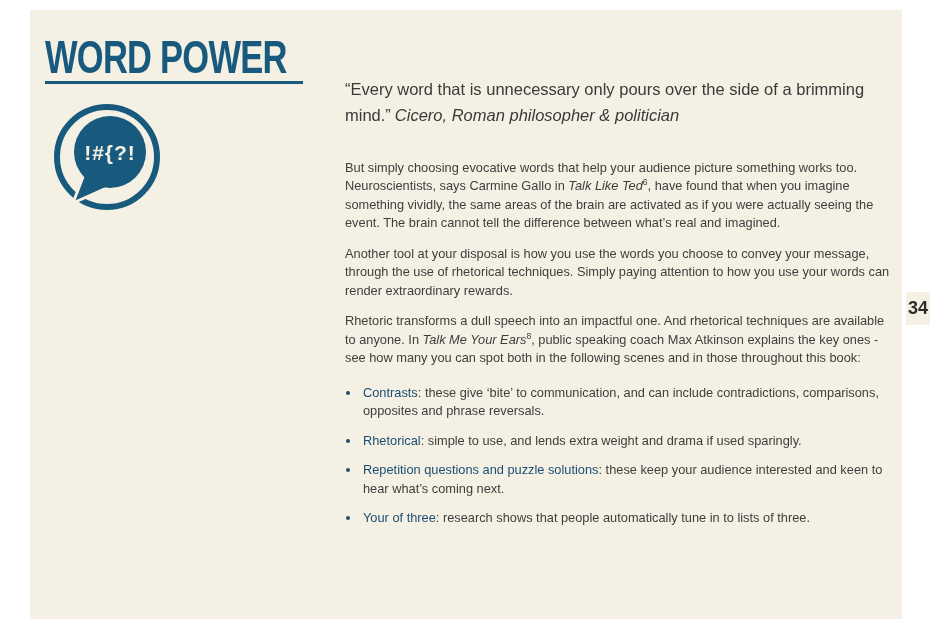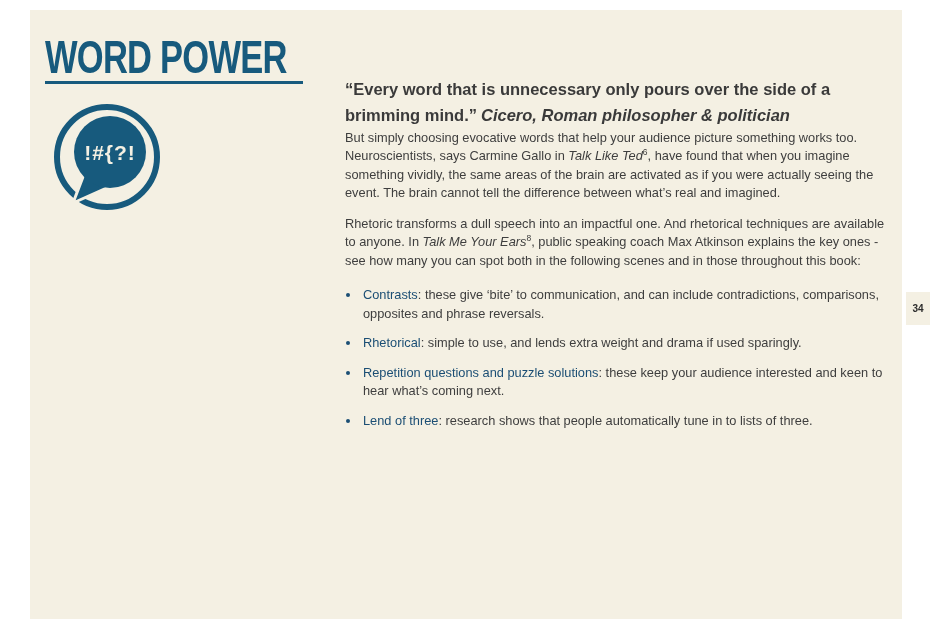--- a/index.html
+++ b/index.html
@@ -52,21 +52,21 @@
   
   .content{
     position:absolute;
     left:315px;top:66px;
     width:546px;
   }
   .quote{
     font-size:16.5px;
     line-height:1.6;
     color:#3A3A3A;
-    font-weight:bold;
+    margin-bottom:30px;
   }
   .quote em{
     font-style:italic;
     margin-left:4px;
   }
   .body-copy p{
     font-size:12.8px;
     line-height:18.5px;
     color:var(--body);
     margin-bottom:12px;
@@ -99,21 +99,21 @@
     position:absolute;
     left:902px;top:292px;
     width:28px;height:33px;
     background:var(--page);
     border-left:4px solid var(--bg);
     display:flex;
     align-items:center;
     justify-content:center;
   }
   .page-tab span{
-    font-size:10px;
+    font-size:18px;
     font-weight:bold;
     color:var(--pagenum);
     text-align:right;
   }
 </style>
 </head>
 <body>
 
 <div class="canvas">
   <div class="page">
@@ -128,28 +128,29 @@
         <circle cx="59" cy="51" r="36" fill="#175A7D"></circle>
         <text x="59" y="59" text-anchor="middle" font-size="21" font-weight="bold" fill="#F4F0E3" letter-spacing="1">!#{?!</text>
       </svg>
     </div>
 
     <div class="content">
       <p class="quote"><span>“Every word that is unnecessary only pours over the side of a brimming mind.”</span><em>Cicero, Roman philosopher &amp; politician</em></p>
 
       <div class="body-copy" id="paragraphs">
           <p><span>But simply choosing evocative words that help your audience picture something works too. Neuroscientists, says Carmine Gallo in </span><em>Talk Like Ted</em><sup>6</sup><span>, have found that when you imagine something vividly, the same areas of the brain are activated as if you were actually seeing the event. The brain cannot tell the difference between what’s real and imagined.</span></p>
+          <p><span>Another tool at your disposal is how you use the words you choose to convey your message, through the use of rhetorical techniques. Simply paying attention to how you use your words can render extraordinary rewards.</span></p>
           <p><span>Rhetoric transforms a dull speech into an impactful one. And rhetorical techniques are available to anyone. In </span><em>Talk Me Your Ears</em><sup>8</sup><span>, public speaking coach Max Atkinson explains the key ones - see how many you can spot both in the following scenes and in those throughout this book:</span></p>
         </div>
 
       <ul class="bullets" id="bullets">
           <li><span class="term">Contrasts</span><span>: these give ‘bite’ to communication, and can include contradictions, comparisons, opposites and phrase reversals.</span></li>
           <li><span class="term">Rhetorical</span><span>: simple to use, and lends extra weight and drama if used sparingly.</span></li>
           <li><span class="term">Repetition questions and puzzle solutions</span><span>: these keep your audience interested and keen to hear what’s coming next.</span></li>
-          <li><span class="term">Lend of three</span><span>: research shows that people automatically tune in to lists of three.</span></li>
+          <li><span class="term">Your of three</span><span>: research shows that people automatically tune in to lists of three.</span></li>
         </ul>
     </div>
   </div>
 
   <div class="page-tab">
     <span>34</span>
   </div>
 </div>
 
 </body></html>

